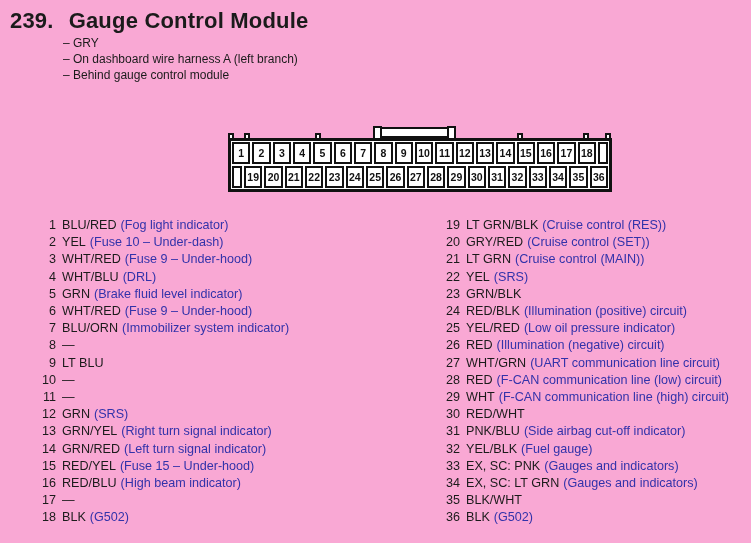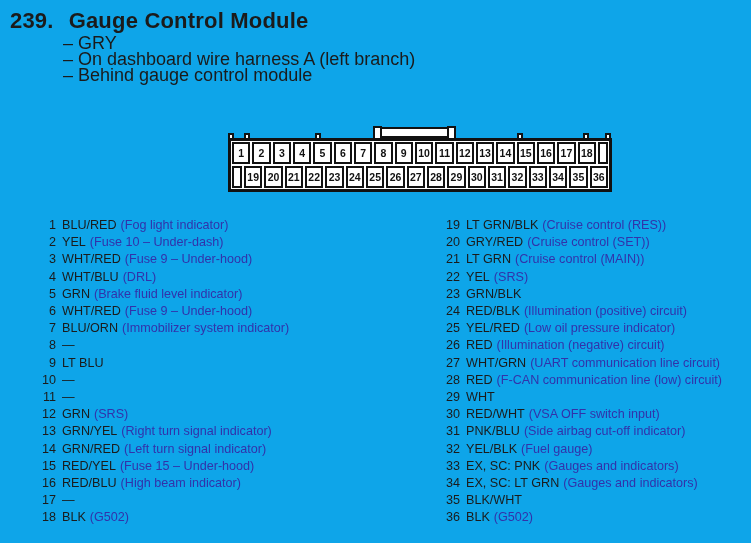--- a/index.html
+++ b/index.html
@@ -1,24 +1,24 @@
 <!DOCTYPE html>
 <html style="--link-blue: #3232aa;"><head>
 <meta charset="utf-8">
 <style>
   html,body { margin:0; padding:0; background:#ffffff; }
   .page {
-    position:relative; width:751px; height:543px; background:#0ea5e9;
+    position:relative; width:751px; height:543px; background:#f9a8d4;
     font-family:"Liberation Sans", sans-serif; color:#1b1b1b; overflow:hidden;
   }
   
   .title-row { position:absolute; left:10px; top:8px; font-size:22px; font-weight:bold; letter-spacing:0.2px; }
   .title-row .sec-num { margin-right:15px; }
   
-  .notes { position:absolute; left:63px; top:35px; font-size:18px; line-height:16px; }
+  .notes { position:absolute; left:63px; top:35px; font-size:12px; line-height:16px; }
   
   .connector { position:absolute; left:228px; top:126px; width:384px; height:66px; }
   .bump { position:absolute; top:7px; width:6px; height:9px; background:#fff; border:2px solid #111; box-sizing:border-box; }
   .latch-post { position:absolute; top:0; width:9px; height:16px; background:#fff; border:2.5px solid #111; box-sizing:border-box; z-index:1; }
   .latch-bar { position:absolute; top:1px; left:150px; width:74px; height:11px; background:#fff; border:2.5px solid #111; box-sizing:border-box; z-index:0; }
   .conn-body {
     position:absolute; left:0; top:12px; width:384px; height:54px;
     background:#fff; border:3px solid #111; box-sizing:border-box; z-index:2;
     display:flex; flex-direction:column; justify-content:space-between; padding:1px;
   }
@@ -243,25 +243,25 @@
         <span class="pin-desc">(UART communication line circuit)</span>
       </div>
       <div class="pin-row">
         <span class="pin-num">28</span>
         <span class="pin-wire">RED</span>
         <span class="pin-desc">(F-CAN communication line (low) circuit)</span>
       </div>
       <div class="pin-row">
         <span class="pin-num">29</span>
         <span class="pin-wire">WHT</span>
+        <span class="pin-desc">(F-CAN communication line (high) circuit)</span>
       </div>
       <div class="pin-row">
         <span class="pin-num">30</span>
         <span class="pin-wire">RED/WHT</span>
-        <span class="pin-desc">(VSA OFF switch input)</span>
       </div>
       <div class="pin-row">
         <span class="pin-num">31</span>
         <span class="pin-wire">PNK/BLU</span>
         <span class="pin-desc">(Side airbag cut-off indicator)</span>
       </div>
       <div class="pin-row">
         <span class="pin-num">32</span>
         <span class="pin-wire">YEL/BLK</span>
         <span class="pin-desc">(Fuel gauge)</span>

